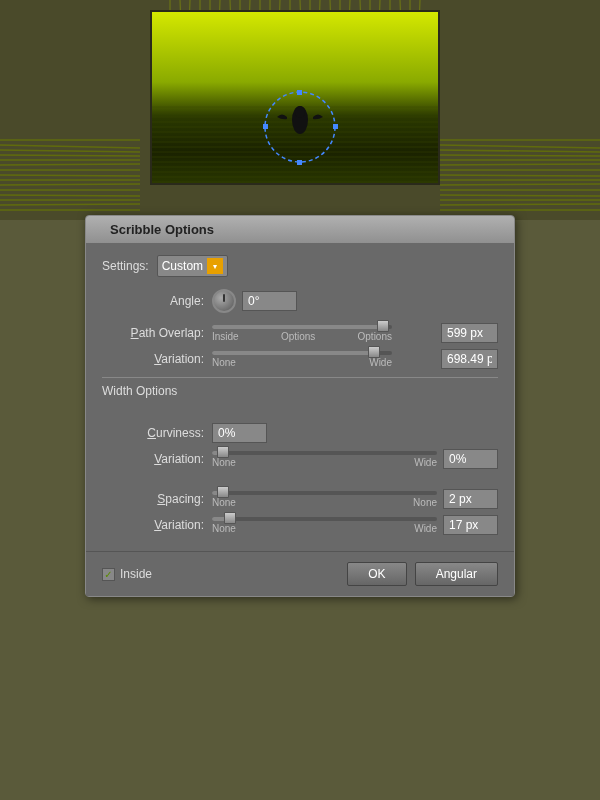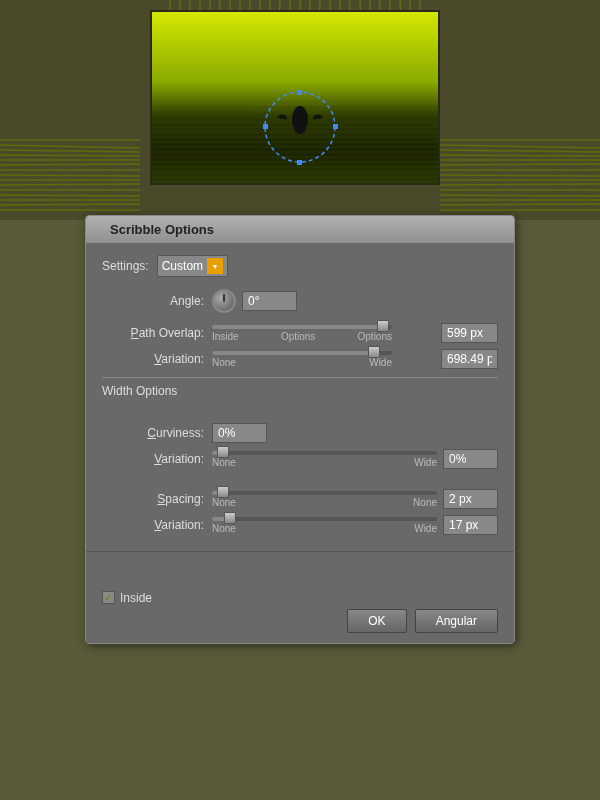--- a/index.html
+++ b/index.html
@@ -220,21 +220,20 @@
 
     .btn {
       background: linear-gradient(180deg, #888 0%, #666 100%);
       border: 1px solid #444;
       color: #fff;
       padding: 4px 20px;
       font-size: 12px;
       cursor: pointer;
       margin-left: 8px;
       border-radius: 2px;
-      margin-top: 47px;
     }
 
     
     .slider-row {
       display: flex;
       align-items: center;
       margin-bottom: 4px;
     }
 
     .row-label {

